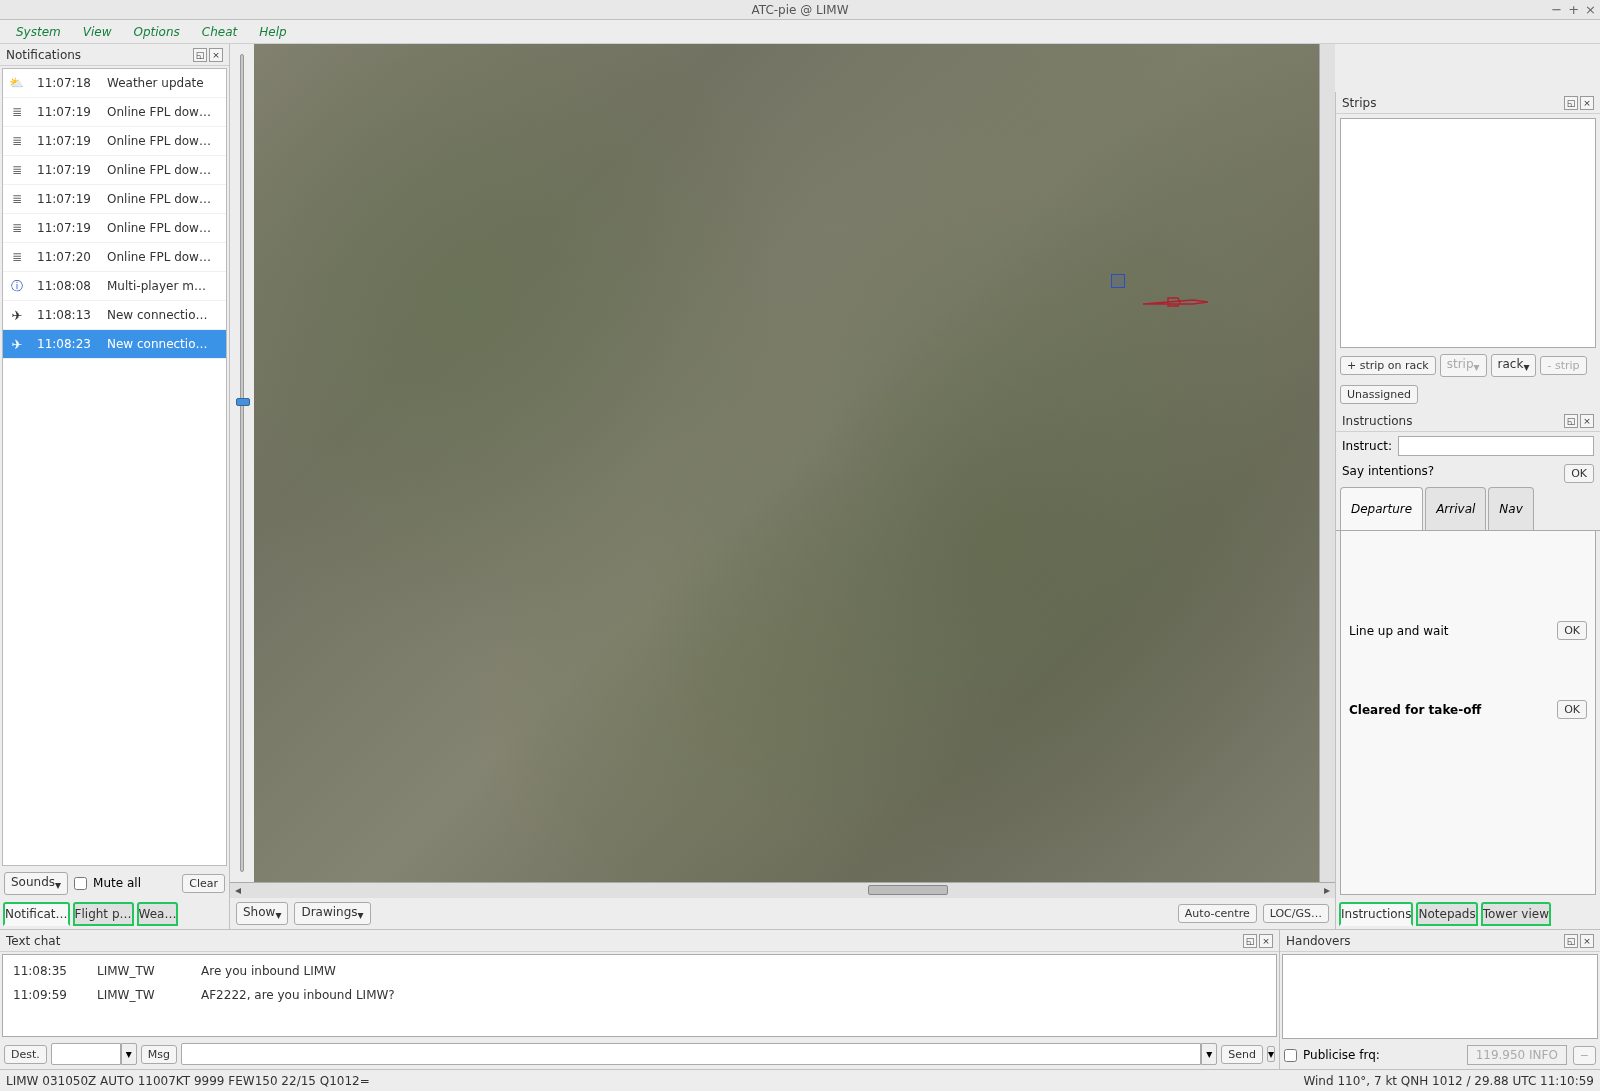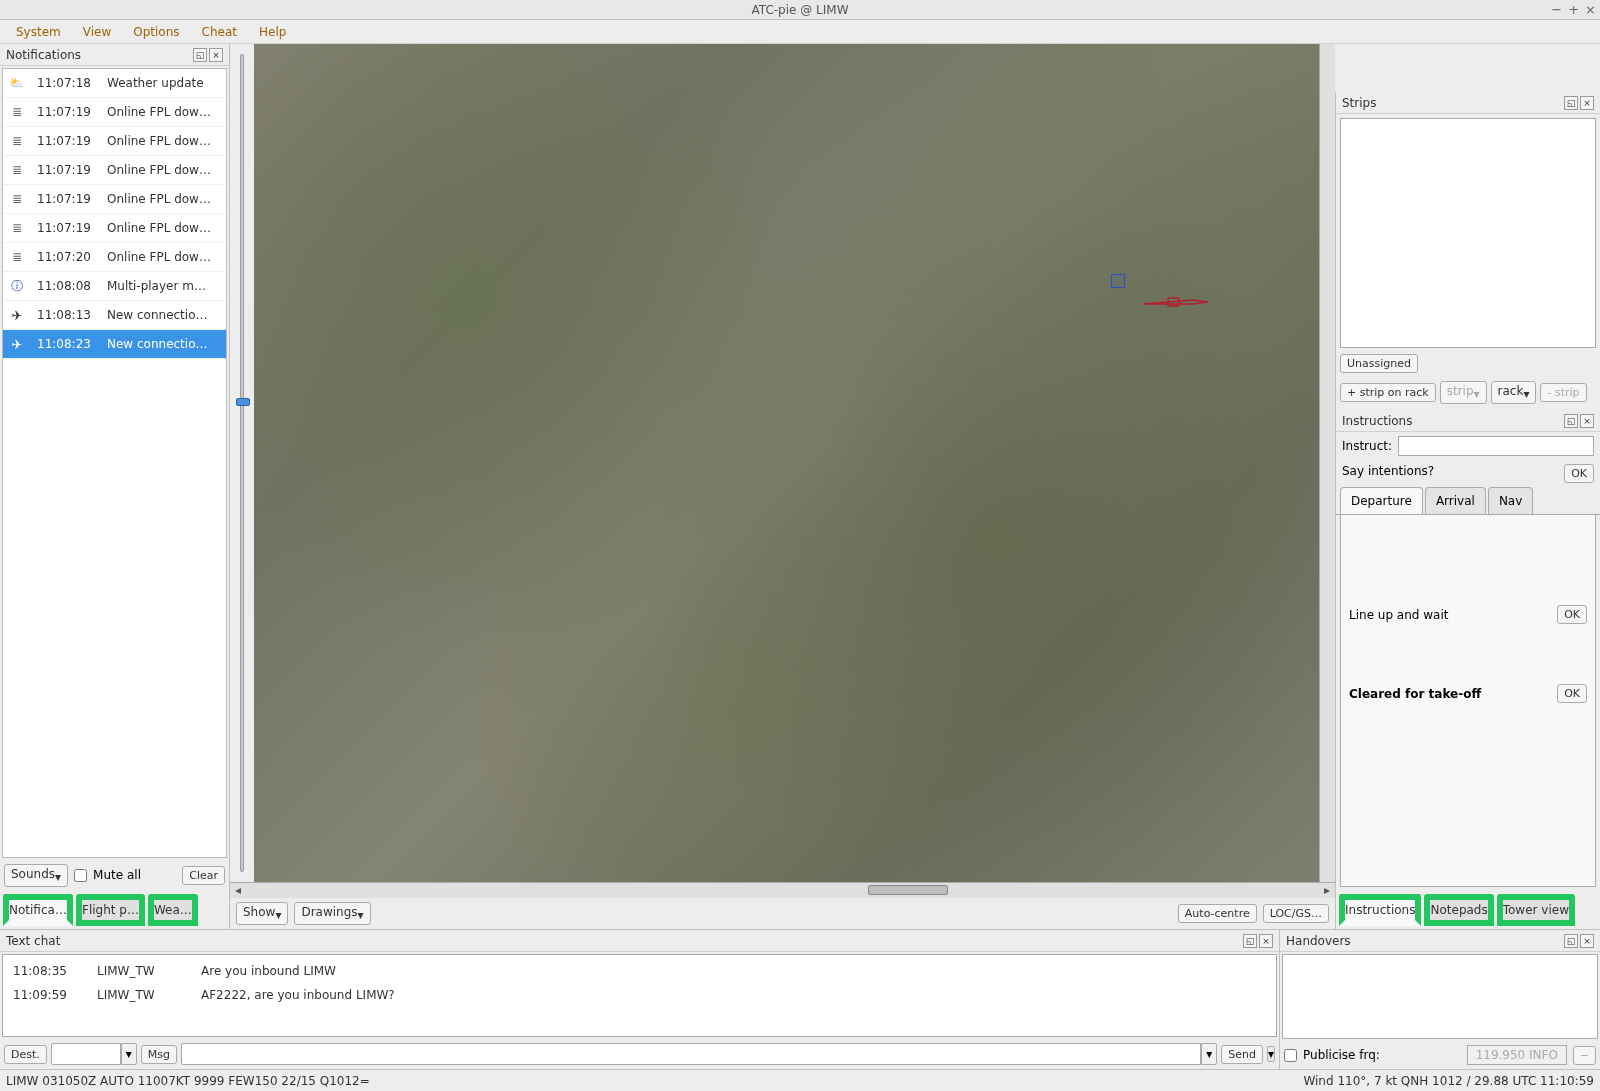--- a/index.html
+++ b/index.html
@@ -6,21 +6,21 @@
   body { background: #ededed; width: 1600px; height: 1091px; display: flex; flex-direction: column; overflow: hidden; }
 
   
   .titlebar { height: 20px; background: #e8e8e8; display: flex; align-items: center; justify-content: center; position: relative; border-bottom: 1px solid #c0c0c0; }
   .titlebar-text { color: #555; font-size: 12px; }
   .titlebar-controls { position: absolute; right: 4px; display: flex; gap: 6px; color: #666; }
   .titlebar-controls span { cursor: pointer; font-size: 13px; }
 
   
   .menubar { height: 24px; background: #ededed; display: flex; align-items: center; padding: 0 6px; gap: 2px; border-bottom: 1px solid #d0d0d0; }
-  .menubar-item { padding: 3px 10px; color: #a16207; cursor: pointer; }
+  .menubar-item { padding: 3px 10px; color: #15803d; cursor: pointer; font-style: italic; }
 
   
   .main-layout { flex: 1; display: flex; min-height: 0; }
   .left-column { width: 230px; display: flex; flex-direction: column; border-right: 1px solid #c0c0c0; }
   .center-column { flex: 1; display: flex; flex-direction: column; min-width: 0; }
   .right-column { width: 265px; display: flex; flex-direction: column; border-left: 1px solid #c0c0c0; margin-top: 48px; }
 
   
   .panel-header { height: 22px; background: #ededed; display: flex; align-items: center; padding: 0 6px; color: #333; border-bottom: 1px solid #d0d0d0; }
   .panel-header-title { flex: 1; }
@@ -39,21 +39,21 @@
 
   
   .left-bottom-ctrls { display: flex; align-items: center; gap: 6px; padding: 4px; }
   .btn { background: #f5f5f5; border: 1px solid #aaa; padding: 3px 8px; border-radius: 3px; cursor: pointer; color: #333; }
   .btn.small { padding: 2px 6px; font-size: 11px; }
   .btn.disabled { color: #aaa; cursor: default; }
   input[type=checkbox] { margin: 0; }
 
   
   .tabs-row { display: flex; gap: 3px; padding: 3px; }
-  .tab { background: #e0e0e0; border: 6px solid #22c55e; border-radius: 3px 3px 0 0; padding: 3px 0; cursor: pointer; color: #333; white-space: nowrap; overflow: hidden; text-overflow: ellipsis; }
+  .tab { background: #e0e0e0; border: 2px solid #22c55e; border-radius: 3px 3px 0 0; padding: 3px 0; cursor: pointer; color: #333; white-space: nowrap; overflow: hidden; text-overflow: ellipsis; }
   .tab.active { background: #f8f8f8; border-bottom-color: #f8f8f8; }
 
   
   .radar-wrap { flex: 1; display: flex; min-height: 0; }
   .zoom-slider { width: 24px; background: #ededed; display: flex; flex-direction: column; align-items: center; padding: 4px 0; }
   .zoom-track { width: 4px; flex: 1; background: #c8c8c8; border: 1px solid #999; border-radius: 2px; position: relative; margin: 6px 0; }
   .zoom-thumb { position: absolute; left: -5px; width: 14px; height: 8px; background: #4a90d9; border: 1px solid #2c6aa0; border-radius: 2px; top: 42%; }
   .map-area { flex: 1; position: relative; background: #7a7a68; overflow: hidden; }
   .map-terrain { position: absolute; inset: 0; background:
     radial-gradient(circle at 20% 30%, rgba(110,120,90,0.8) 0%, transparent 35%),
@@ -79,21 +79,21 @@
 
   
   .strips-area { flex: 0 0 auto; display: flex; flex-direction: column; }
   .strips-box { background: #fff; border: 1px solid #aaa; margin: 4px; height: 230px; }
   .strip-controls { display: flex; gap: 4px; padding: 2px 4px 6px; flex-wrap: wrap; align-items: center; }
   .instructions-area { flex: 1; display: flex; flex-direction: column; min-height: 0; }
   .instruct-row { display: flex; align-items: center; gap: 6px; padding: 4px 6px; }
   .instruct-row input[type=text] { flex: 1; border: 1px solid #aaa; padding: 2px 4px; background: #fff; }
   .say-row { display: flex; justify-content: space-between; padding: 4px 6px; }
   .instr-tabs { display: flex; gap: 2px; padding: 0 4px; border-bottom: 1px solid #aaa; }
-  .instr-tab { border: 1px solid #aaa; border-bottom: none; border-radius: 4px 4px 0 0; padding: 6px 10px; background: #e4e4e4; cursor: pointer; }
+  .instr-tab { border: 1px solid #aaa; border-bottom: none; border-radius: 4px 4px 0 0; padding: 14px 10px; background: #e4e4e4; cursor: pointer; font-style: italic; }
   .instr-tab.active { background: #f8f8f8; }
   .instr-body { flex: 1; background: #f8f8f8; border: 1px solid #aaa; border-top: none; margin: 0 4px 4px; padding: 10px 8px; display: flex; flex-direction: column; gap: 60px; }
   .instr-line { display: flex; align-items: center; justify-content: space-between; }
   .instr-line.bold span:first-child { font-weight: bold; }
 
   .right-tabs-bottom { display: flex; gap: 3px; padding: 3px; }
 
   
   .bottom-row { display: flex; min-height: 140px; border-top: 1px solid #c0c0c0; }
   .chat-wrap { flex: 1; display: flex; flex-direction: column; border-right: 1px solid #c0c0c0; }
@@ -258,27 +258,27 @@
     <div class="strips-area">
       <div class="panel-header">
         <span class="panel-header-title">Strips</span>
         <div class="panel-header-controls">
           <span>◱</span>
           <span>×</span>
         </div>
       </div>
       <div class="strips-box"></div>
       <div class="strip-controls">
-        <button class="btn small">Unassigned</button>
-      </div>
-      <div class="strip-controls">
         <button class="btn small">+ strip on rack</button>
         <button class="btn small disabled"><span>strip</span><sub>▾</sub></button>
         <button class="btn small"><span>rack</span><sub>▾</sub></button>
         <button class="btn small disabled">- strip</button>
+      </div>
+      <div class="strip-controls">
+        <button class="btn small">Unassigned</button>
       </div>
     </div>
 
     <div class="instructions-area">
       <div class="panel-header">
         <span class="panel-header-title">Instructions</span>
         <div class="panel-header-controls">
           <span>◱</span>
           <span>×</span>
         </div>

